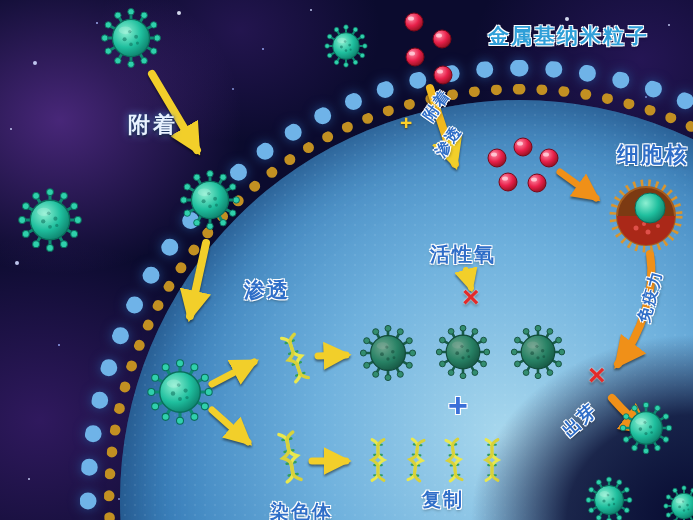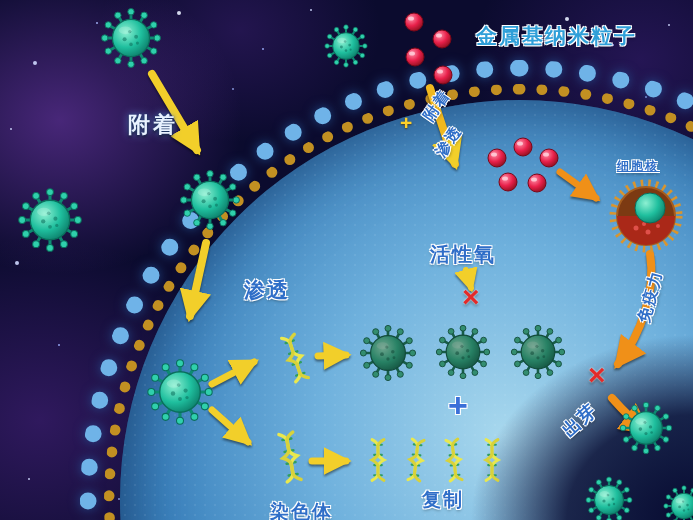--- a/index.html
+++ b/index.html
@@ -190,27 +190,27 @@
 
     <use href="#virus" transform="translate(210,200) scale(0.64)"></use>
     <use href="#virus" transform="translate(180,392) scale(0.7)"></use>
 
     <use class="dark-virus" href="#virus" transform="translate(388,353) scale(0.6)"></use>
     <use class="dark-virus" href="#virus" transform="translate(463,352) scale(0.58)"></use>
     <use class="dark-virus" href="#virus" transform="translate(538,352) scale(0.58)"></use>
   </svg>
 
   <div class="lbl lbl-light" style="left:128px;top:110px;font-size:22px;">附着</div>
-  <div class="lbl lbl-cyan" style="left:476px;top:22px;font-size:21px;">金属基纳米粒子</div>
+  <div class="lbl lbl-cyan" style="left:488px;top:22px;font-size:21px;">金属基纳米粒子</div>
   <div class="lbl rot55" style="left:420px;top:96px;font-size:15px;">附着</div>
   <div class="sym-plus-yellow" style="left:400px;top:112px;">+</div>
   <div class="lbl rot55" style="left:432px;top:132px;font-size:15px;">渗透</div>
   <div class="lbl" style="left:244px;top:276px;font-size:21px;">渗透</div>
   <div class="lbl" style="left:430px;top:241px;font-size:20px;text-align:center;">活性氧</div>
-  <div class="lbl" style="left:617px;top:158px;font-size:12px;text-decoration:underline;">细胞核</div>
+  <div class="lbl" style="left:617px;top:140px;font-size:22px;">细胞核</div>
   <div class="lbl rot75" style="left:624px;top:286px;font-size:16px;">免疫力</div>
   <div class="lbl rot42" style="left:560px;top:408px;font-size:18px;">出芽</div>
   <div class="lbl" style="left:270px;top:487px;font-size:19px;margin-top:12px;">染色体</div>
   <div class="lbl" style="left:422px;top:487px;font-size:19px;">复制</div>
 
   <div class="sym-x" style="left:462px;top:282px;">×</div>
   <div class="sym-x" style="left:588px;top:360px;">×</div>
   <div class="sym-plus-blue" style="left:448px;top:388px;">+</div>
 
 </div>

